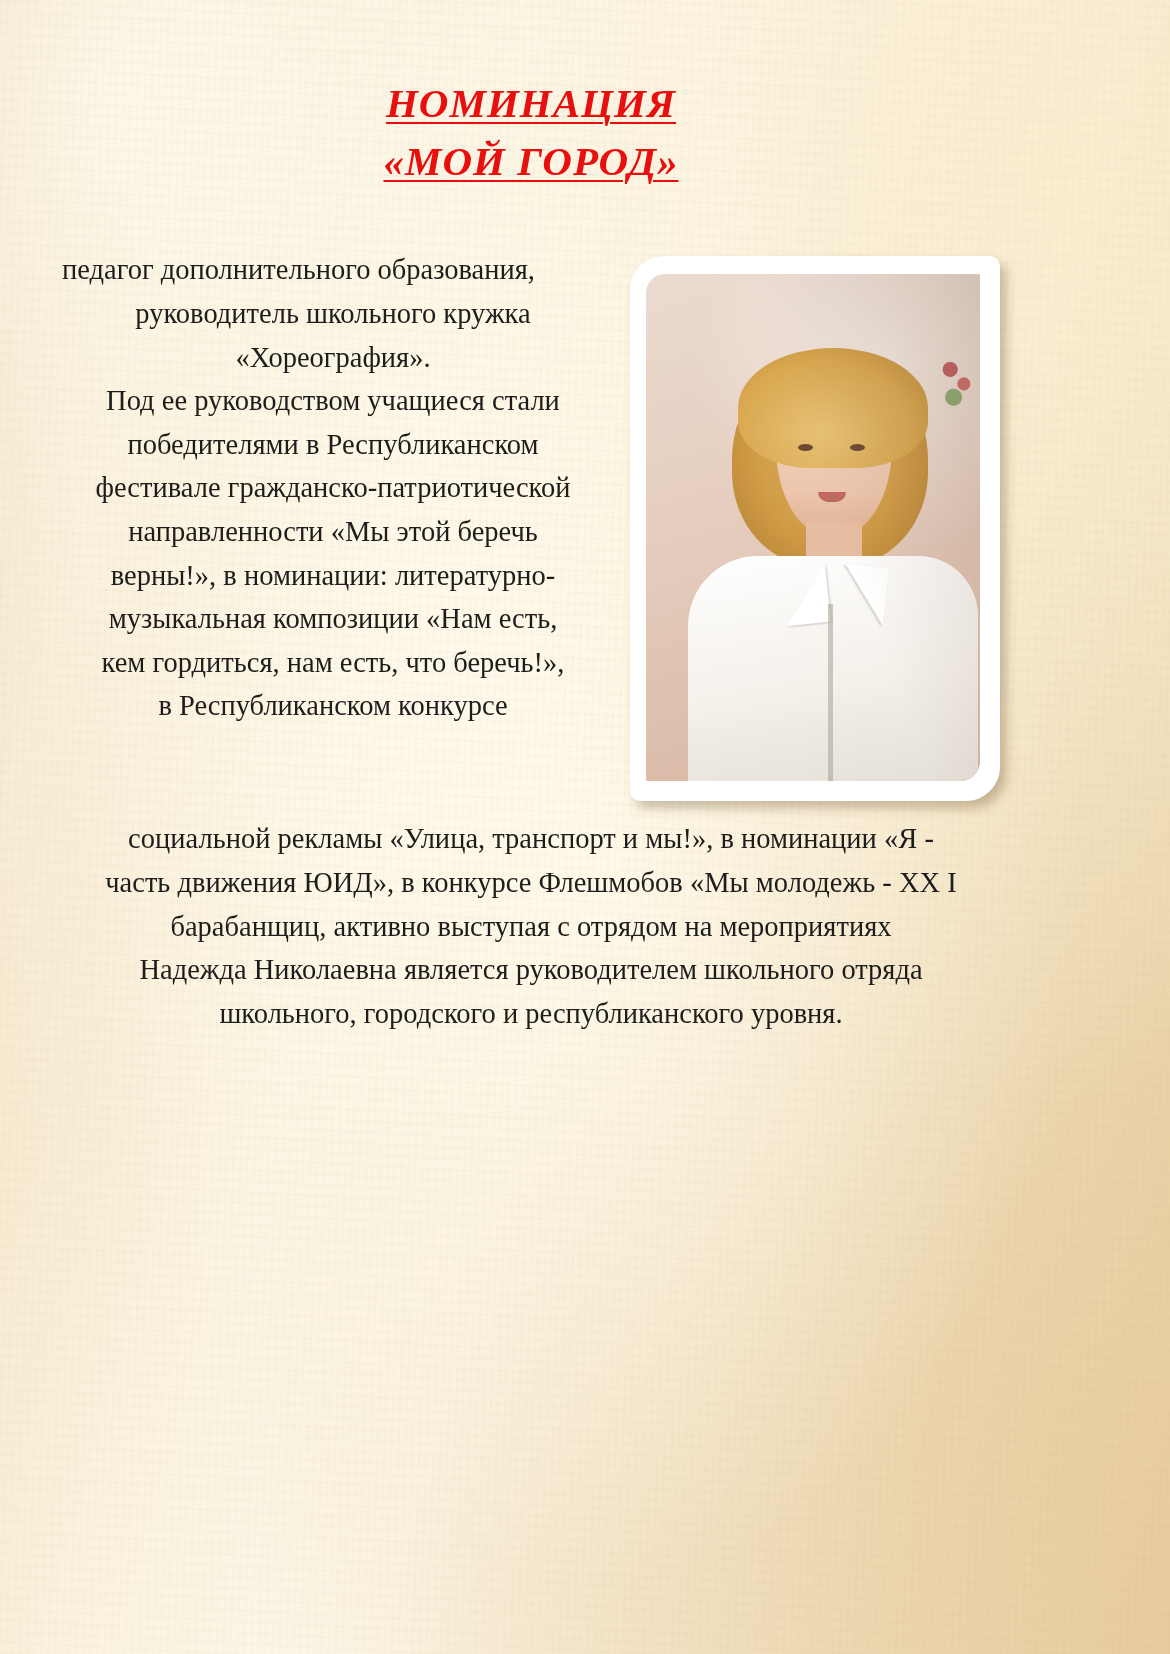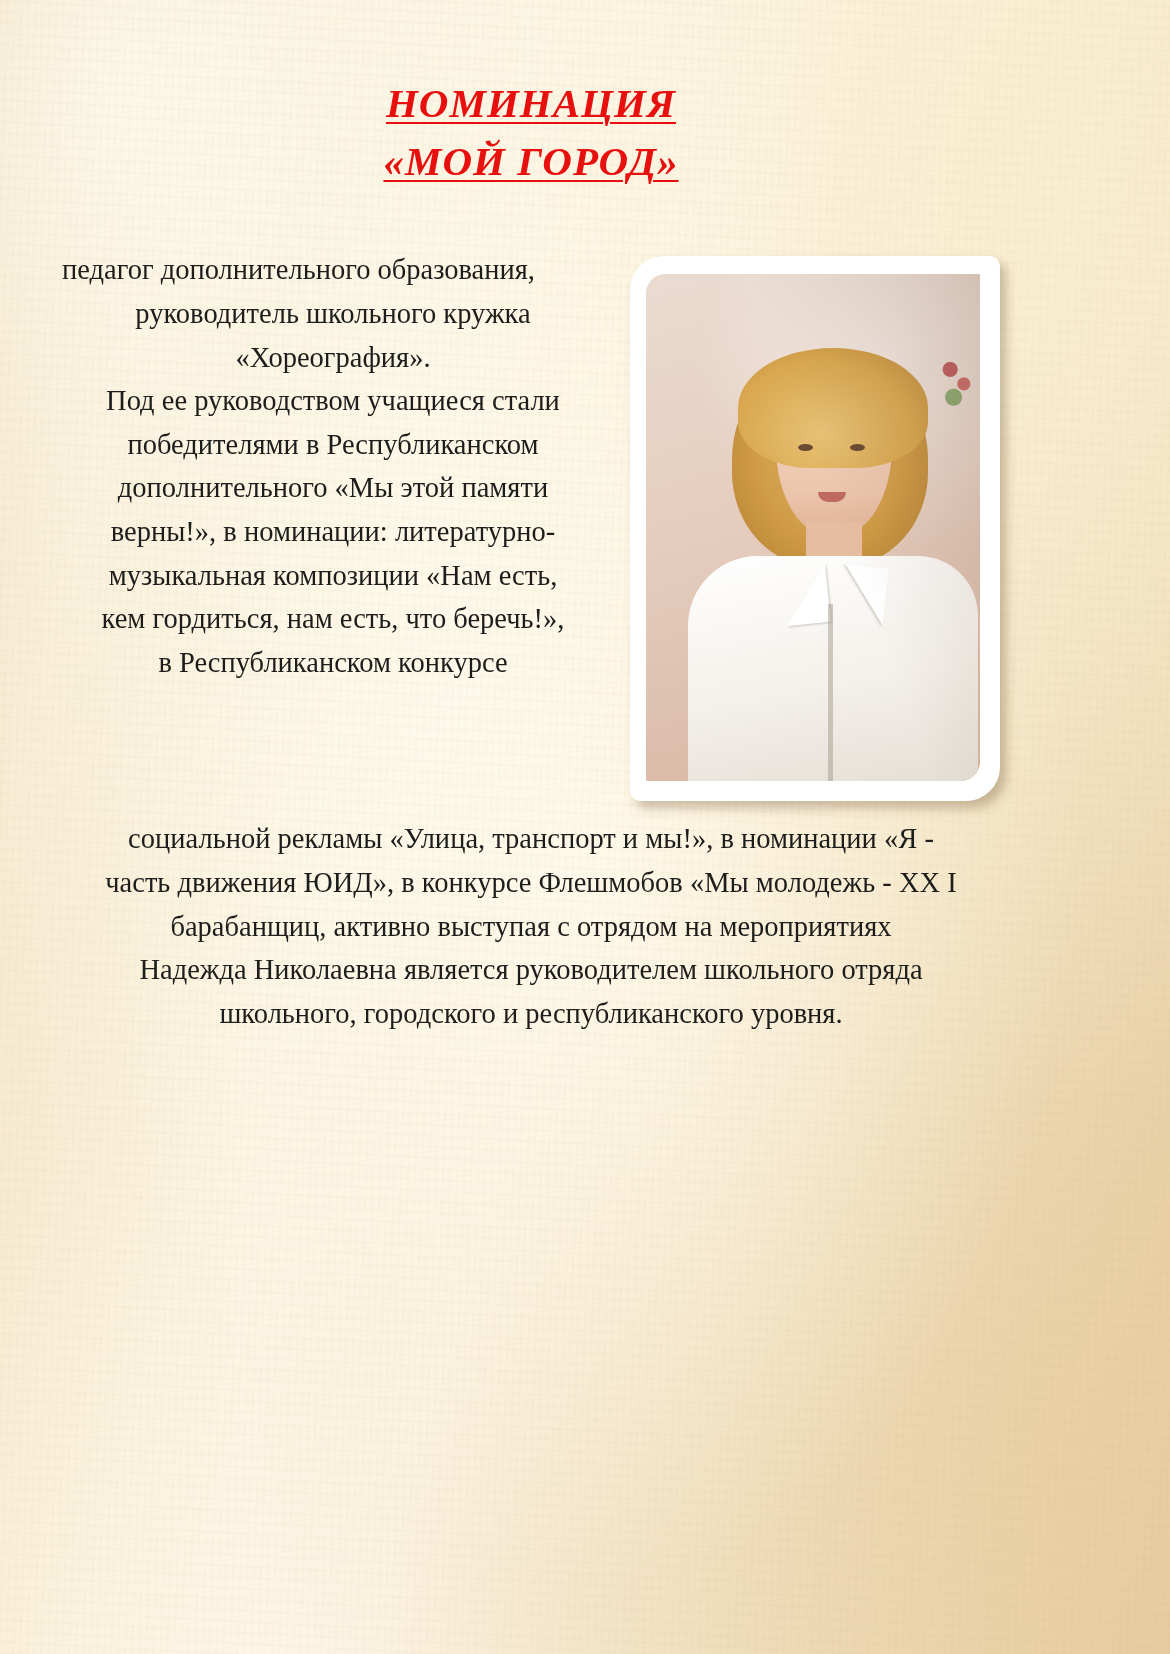--- a/index.html
+++ b/index.html
@@ -198,21 +198,22 @@
         <div class="ph-shadow"></div>
       </div>
     </div>
 
     <div class="para-block">
       <p class="body-line left">педагог дополнительного образования,</p>
       <p class="body-line">руководитель школьного кружка</p>
       <p class="body-line">«Хореография».</p>
       <p class="body-line">Под ее руководством учащиеся стали</p>
       <p class="body-line">победителями  в Республиканском</p>
-      <p class="body-line">дополнительного «Мы этой памяти</p>
+      <p class="body-line">фестивале гражданско-патриотической</p>
+      <p class="body-line">направленности «Мы этой беречь</p>
       <p class="body-line">верны!», в номинации: литературно-</p>
       <p class="body-line">музыкальная композиции «Нам есть,</p>
       <p class="body-line">кем гордиться, нам есть, что беречь!»,</p>
       <p class="body-line">в Республиканском конкурсе</p>
     </div>
 
     <div class="clearer"></div>
 
     <div class="lower-block">
       <p class="body-line">социальной рекламы «Улица, транспорт и мы!», в номинации «Я -</p>

